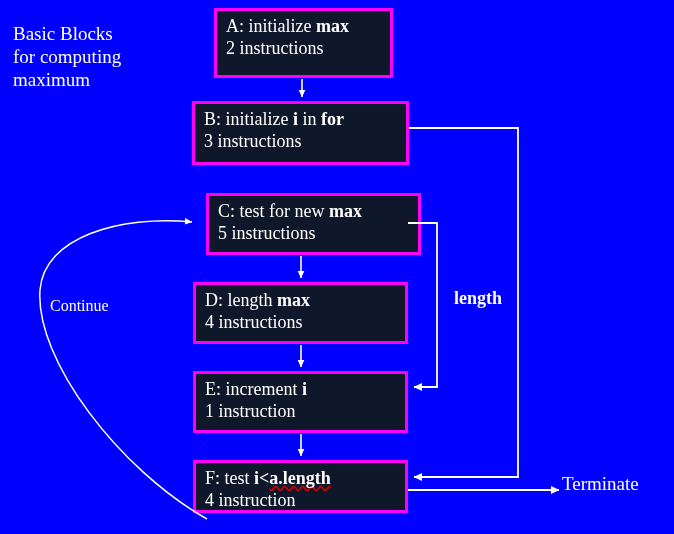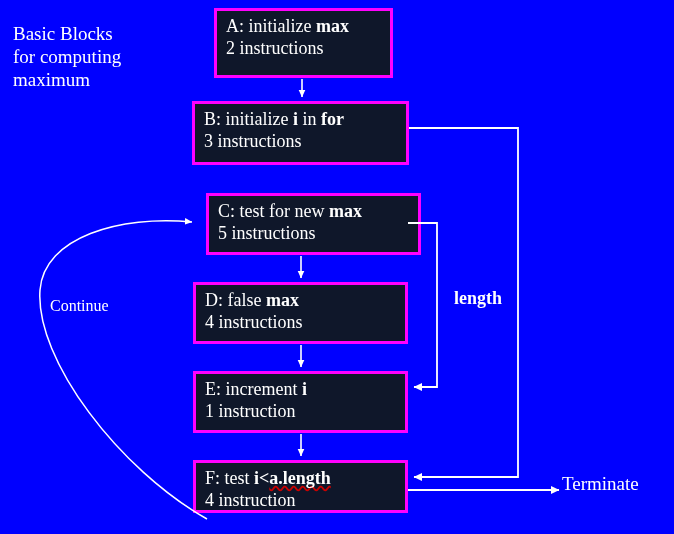--- a/index.html
+++ b/index.html
@@ -86,21 +86,21 @@
     <span class="l1"><span>B: initialize </span><span class="bold">i</span><span> in </span><span class="bold">for</span></span>
     <span class="l2">3 instructions</span>
   </div>
 
   <div class="block" id="block-c" style="left:206px; top:193px; width:215px; height:62px;">
     <span class="l1"><span>C: test for new </span><span class="bold">max</span></span>
     <span class="l2">5 instructions</span>
   </div>
 
   <div class="block" id="block-d" style="left:193px; top:282px; width:215px; height:62px;">
-    <span class="l1"><span>D: false </span><span class="bold">max</span></span>
+    <span class="l1"><span>D: length </span><span class="bold">max</span></span>
     <span class="l2">4 instructions</span>
   </div>
 
   <div class="block" id="block-e" style="left:193px; top:371px; width:215px; height:62px;">
     <span class="l1"><span>E: increment </span><span class="bold">i</span></span>
     <span class="l2">1 instruction</span>
   </div>
 
   <div class="block" id="block-f" style="left:193px; top:460px; width:215px; height:53px;">
     <span class="l1"><span>F: test </span><span class="bold">i&lt;</span><span class="spell">a.length</span></span>

